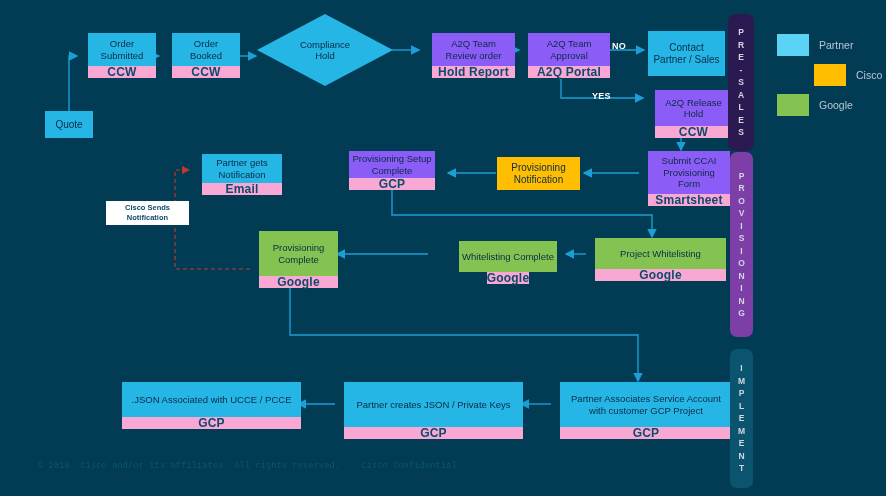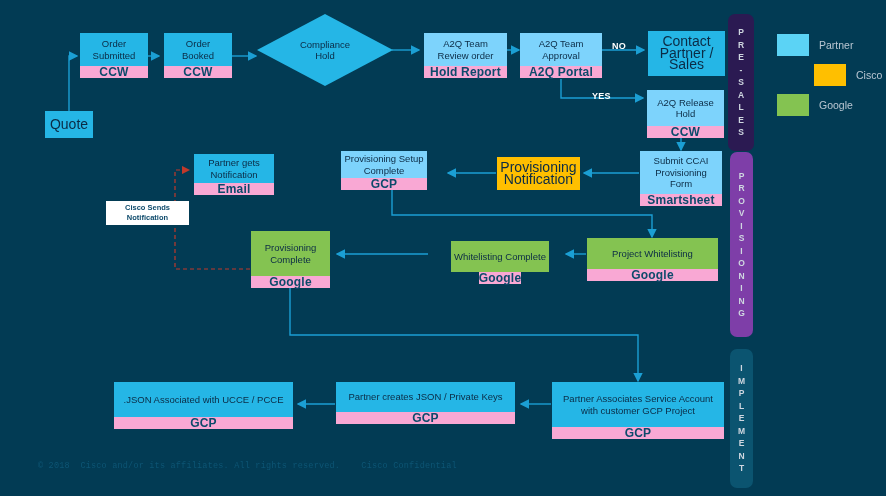--- a/index.html
+++ b/index.html
@@ -15,20 +15,21 @@
     overflow: hidden;
     font-family: "Liberation Sans", sans-serif;
   }
   
   .node {
     position: absolute;
     box-sizing: border-box;
     display: flex;
     flex-direction: column;
     text-align: center;
+    margin-left: 8px;
   }
   .node .body {
     flex: 1 1 auto;
     display: flex;
     align-items: center;
     justify-content: center;
     color: #0b2b45;
     font-size: 9.5px;
     line-height: 11.5px;
     font-weight: 400;
@@ -38,33 +39,33 @@
   .node .tag {
     height: 12px;
     background: #f9a8d4;
     color: #0d4a6b;
     font-size: 12px;
     font-weight: bold;
     line-height: 12px;
     letter-spacing: .2px;
   }
   .node.partner .body { background: #25b6e6; }
-  .node.cisco   .body { background: #7dd3fc; }
+  .node.cisco   .body { background: #8b5cf6; }
   .node.google  .body { background: #84c351; }
 
   
   .plainbox {
     position: absolute;
     box-sizing: border-box;
     display: flex;
     align-items: center;
     justify-content: center;
     text-align: center;
     color: #0b2b45;
-    font-size: 14px;
+    font-size: 10px;
     line-height: 11.5px;
   }
   .plainbox.partner { background: #25b6e6; }
   .plainbox.cisco   { background: #ffbf00; }
   .plainbox.white   { background: #ffffff; color:#0d4a6b; font-size:7.5px; line-height:10px; font-weight:bold; }
 
   
   .diamond {
     position: absolute;
   }
@@ -281,21 +282,21 @@
 Complete</div>
     <div class="tag">Google</div>
   </div>
 
   <div class="node partner" style="left:552px; top:382px; width:172px; height:57px;">
     <div class="body" style="white-space:pre-line;">Partner Associates Service Account
 with customer GCP Project</div>
     <div class="tag">GCP</div>
   </div>
 
-  <div class="node partner" style="left:336px; top:382px; width:179px; height:42px;">
+  <div class="node partner" style="left:336px; top:382px; width:179px; height:57px;">
     <div class="body" style="white-space:pre-line;">Partner creates JSON / Private Keys</div>
     <div class="tag">GCP</div>
   </div>
 
   <div class="node partner" style="left:114px; top:382px; width:179px; height:47px;">
     <div class="body" style="white-space:pre-line;">.JSON Associated with UCCE / PCCE</div>
     <div class="tag">GCP</div>
   </div>
 
   <div class="band presales" style="left:728px; top:14px; width:26px; height:137px;">

